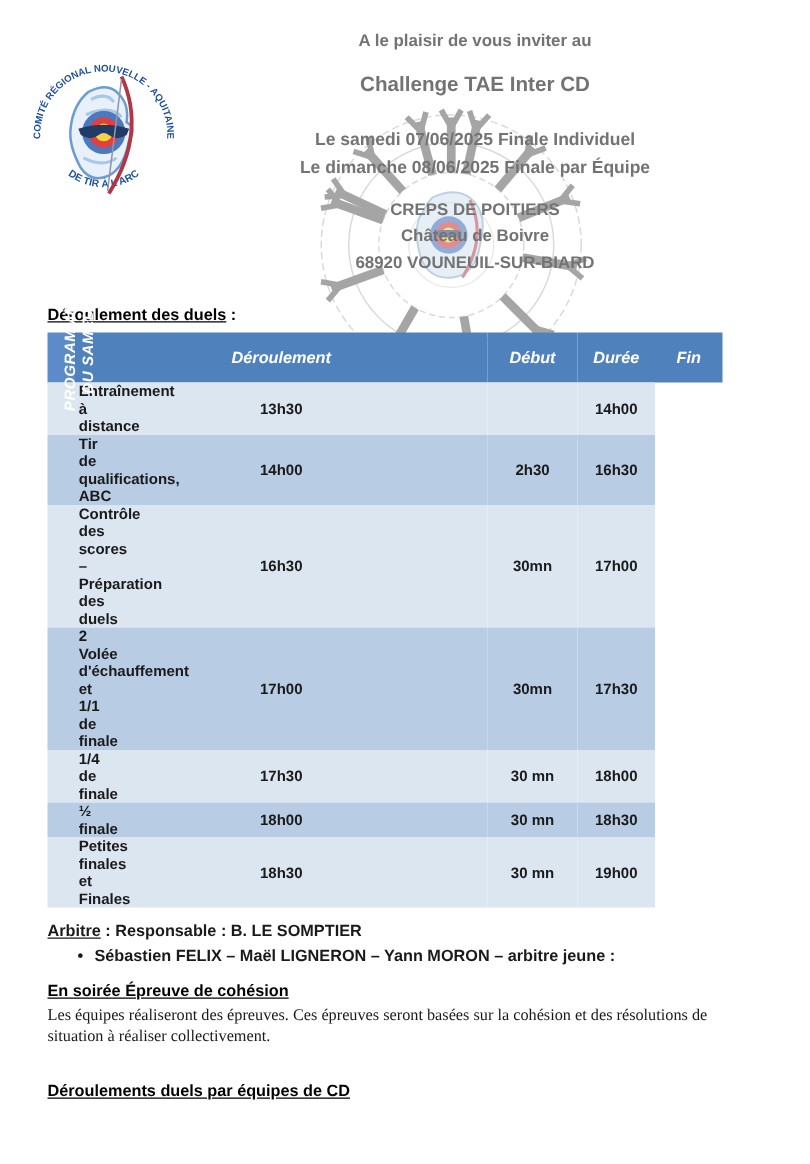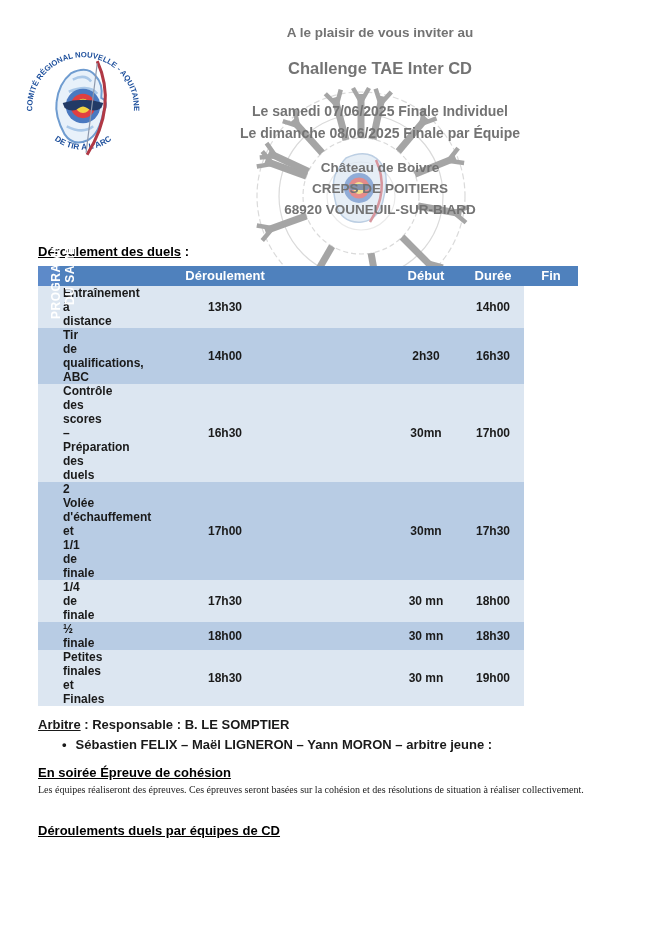--- a/index.html
+++ b/index.html
@@ -24,21 +24,21 @@
   
   .sec-heading{margin:0 0 0 38px;font-size:13px;font-weight:bold;color:#000000;}
   .sec-heading .und{text-decoration:underline;}
   .h-duels{margin-top:23px;}
   .h-soiree{margin-top:13px;}
   .h-equipes{margin-top:27px;}
 
   
   table{border-collapse:collapse;table-layout:fixed;}
   .sched{margin-top:7px;margin-left:38px;width:540px;font-weight:bold;}
-  .sched th{background:#4f81bd;color:#ffffff;font-size:13px;height:20px;padding:0;}
+  .sched th{background:#4f81bd;color:#ffffff;font-size:13px;height:40px;padding:0;font-style:italic;}
   .sched td{font-size:12px;height:22px;padding:0;color:#1a1a1a;}
   .sched th:first-child, .sched td:first-child{text-align:right;padding-left:25px;}
   .sched th:not(:first-child), .sched td:not(:first-child){text-align:center;}
   .sched .bandcell{background:#5d8ac9;padding:0;}
   .band-txt{
     writing-mode:vertical-rl;transform:rotate(180deg);
     color:#ffffff;font-weight:bold;letter-spacing:.5px;
     display:flex;align-items:center;justify-content:center;
     width:100%;height:100%;margin:0 auto;
   }
@@ -46,21 +46,21 @@
   .t1 tbody tr:nth-child(odd) td{background:#dce6f1;}
   .t1 tbody tr:nth-child(even) td{background:#b8cce4;}
 
   
   .arbitre-line{margin:11px 0 0 38px;font-size:13px;font-weight:600;}
   .arbitre-line .und{text-decoration:underline;}
   .arbitre-bullet{margin:5px 0 0 62px;font-size:13px;font-weight:600;}
   .arbitre-bullet::before{content:"•";margin-right:9px;}
 
   .soiree-body{margin:3px 0 0 38px;width:560px;font-family:"Liberation Serif",serif;
-    font-size:10px;line-height:1.35;color:#1a1a1a;}
+    font-size:13px;line-height:1.35;color:#1a1a1a;}
   svg text{font-family:"Liberation Sans",sans-serif;}
 </style>
 </head>
 <body>
 
 <svg class="watermark" width="286" height="236" viewBox="0 0 286 236">
   <g fill="none" stroke="#d6d6d6" stroke-width="1.2">
     <circle cx="143" cy="116" r="34"></circle>
     <circle cx="143" cy="116" r="58" stroke-dasharray="5 3"></circle>
     <circle cx="143" cy="116" r="82"></circle>
@@ -121,22 +121,22 @@
 
 
   <div class="invite-block">
     <div class="invite-intro">A le plaisir de vous inviter au</div>
     <div class="invite-event">Challenge TAE Inter CD</div>
     <div class="invite-dates">
       <div>Le samedi 07/06/2025 Finale Individuel</div>
       <div>Le dimanche 08/06/2025  Finale par Équipe</div>
     </div>
     <div class="invite-venue">
+      <div>CREPS DE POITIERS</div>
       <div>Château de Boivre</div>
-      <div>CREPS DE POITIERS</div>
       <div>68920 VOUNEUIL-SUR-BIARD</div>
     </div>
   </div>
 
   <div class="sec-heading h-duels"><span class="und">Déroulement des duels</span><span> :</span></div>
 
   <table class="sched t1">
     <colgroup>
       <col style="width:22px">
         <col style="width:330px">

